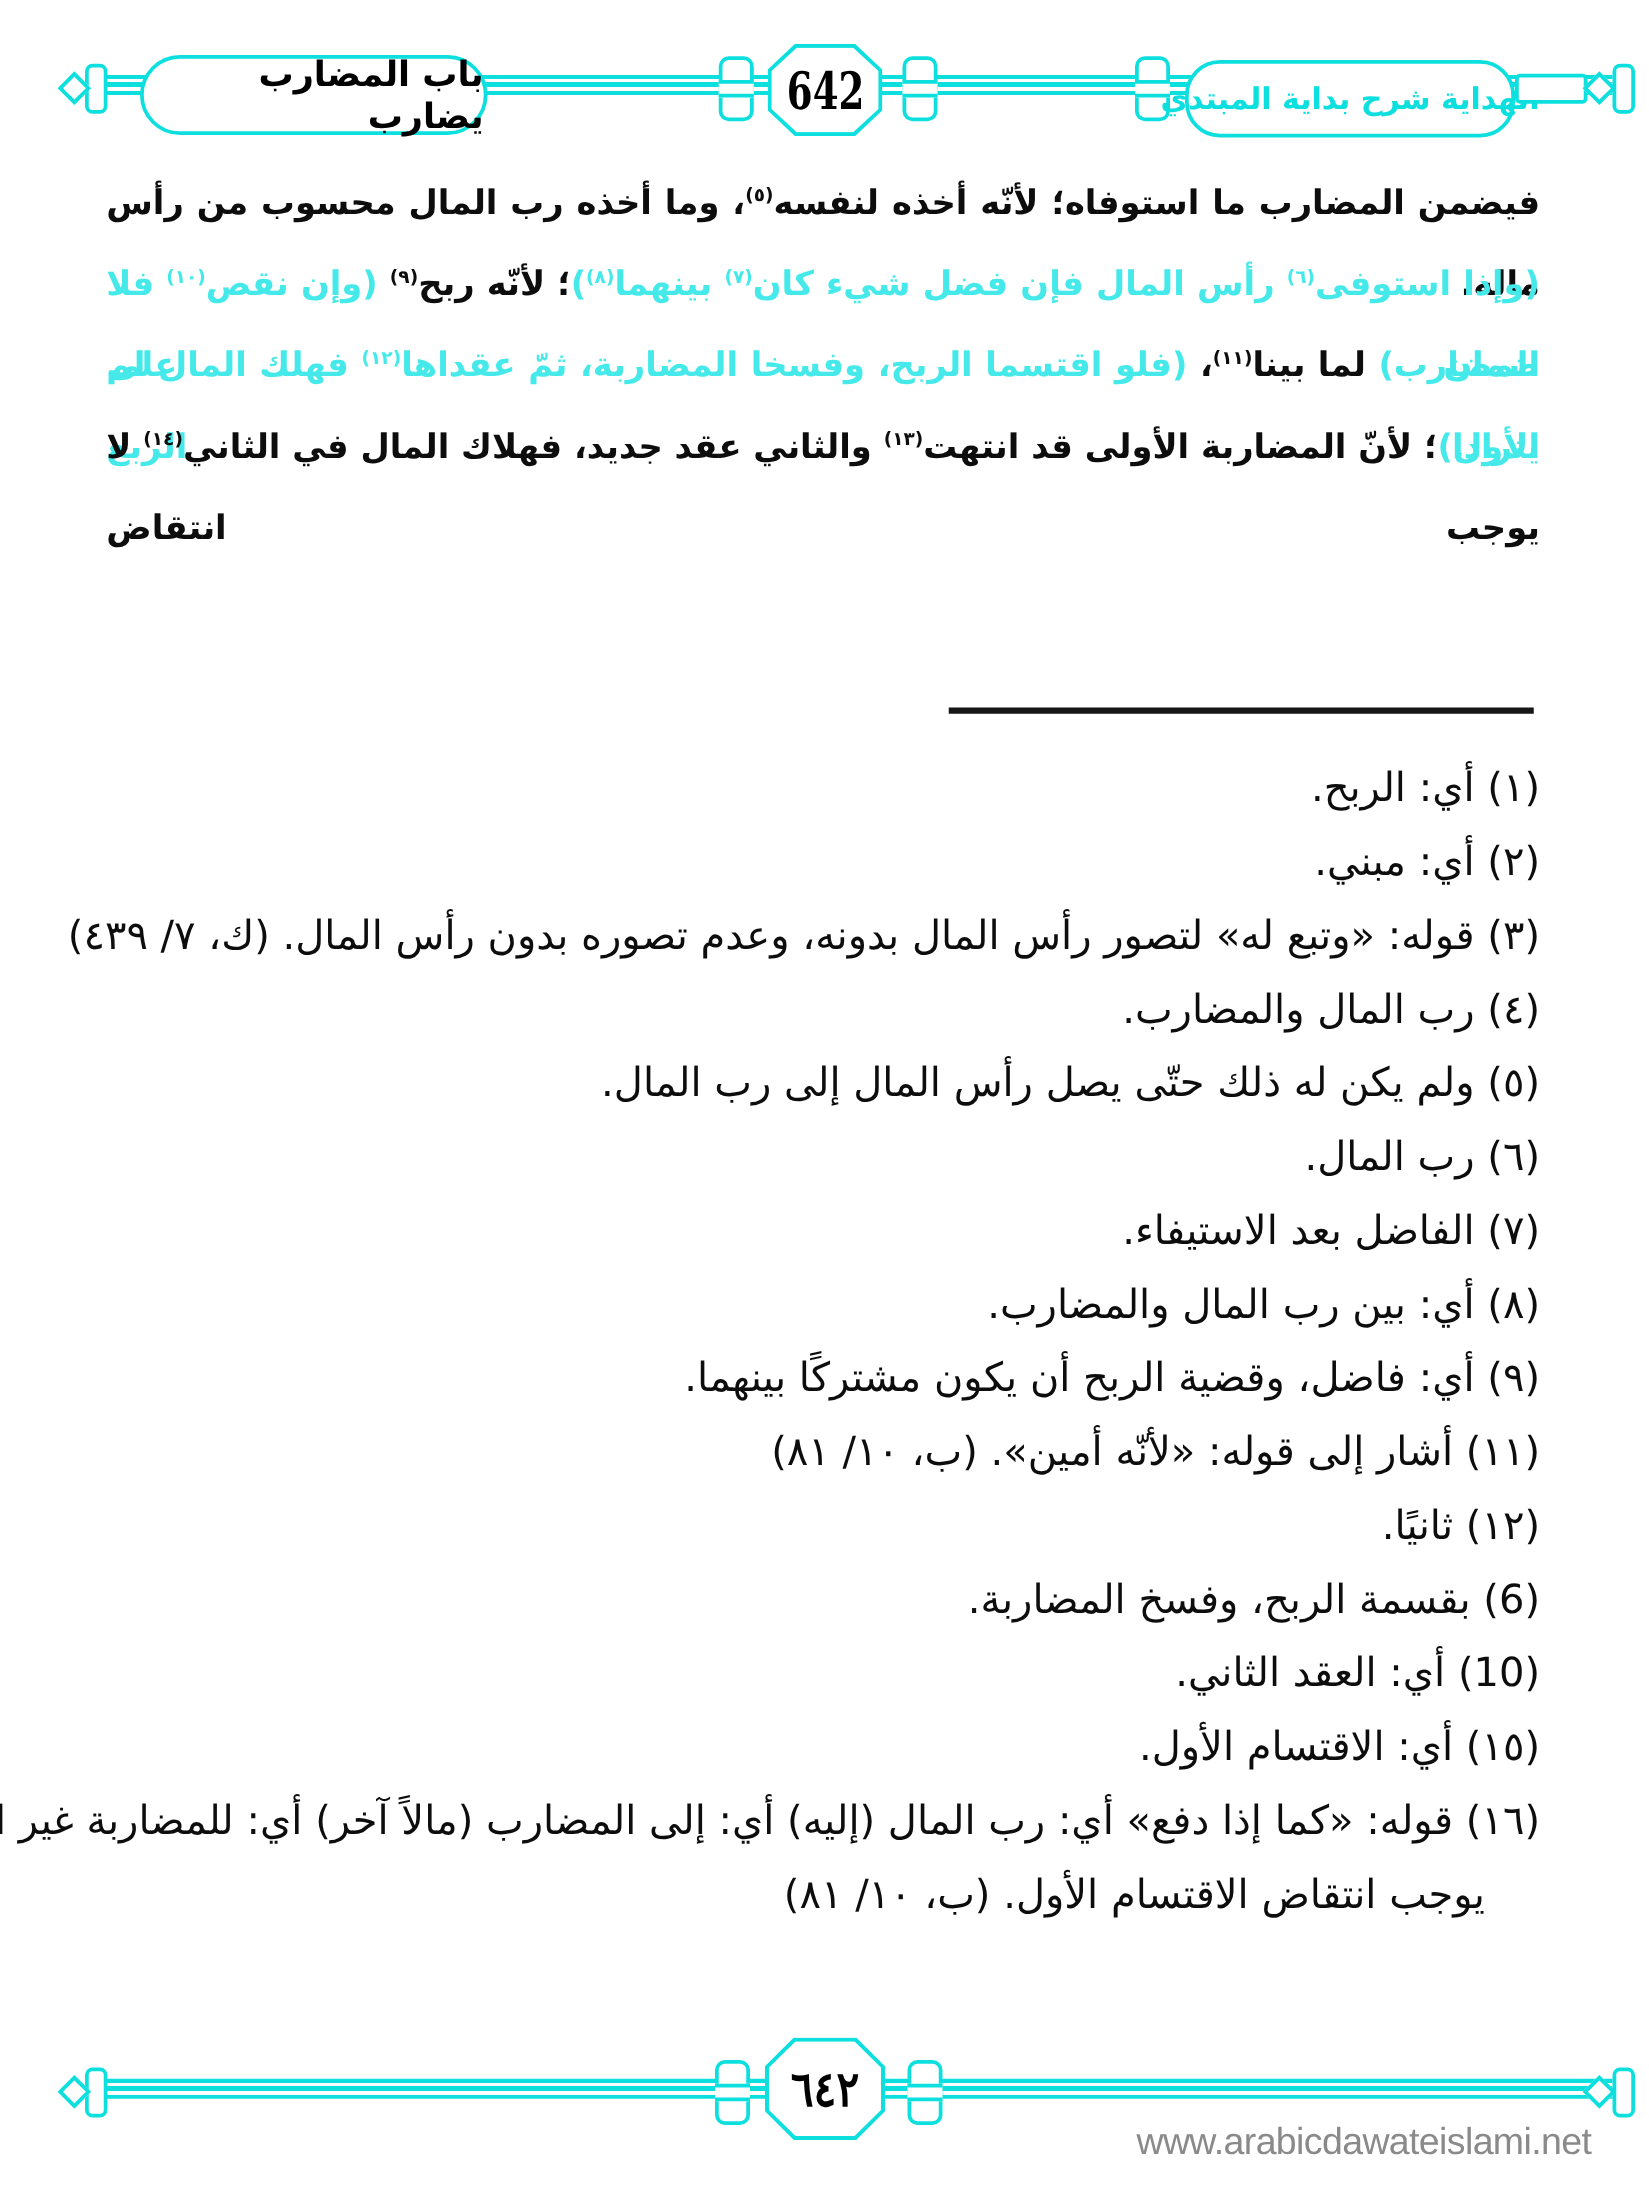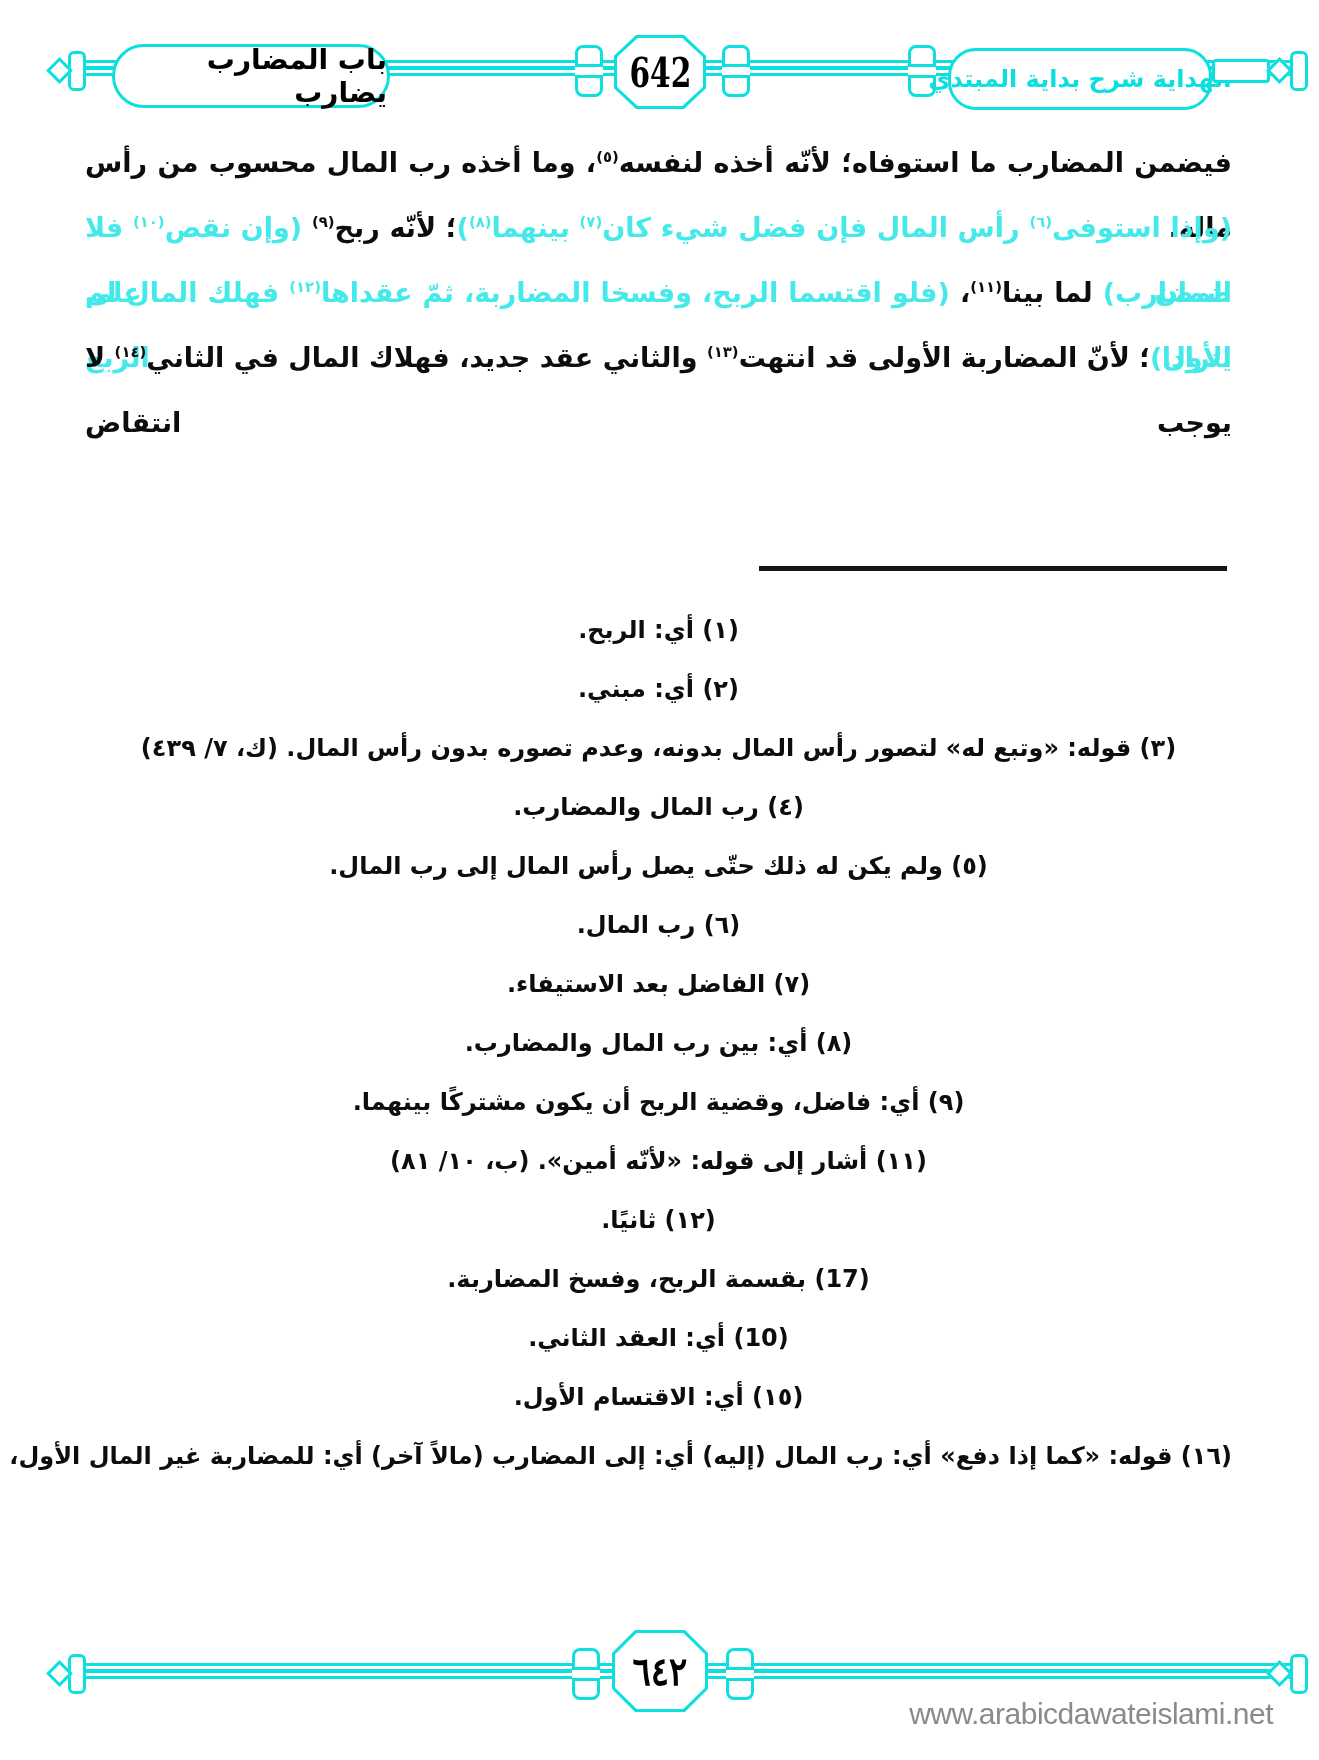--- a/index.html
+++ b/index.html
@@ -42,22 +42,22 @@
          text-align:justify;text-align-last:justify;}
   .bline.end{text-align-last:right;}
   .bline .cy{color:var(--cyt);}
   .bline .bk{color:var(--ink);}
   .bline sup{font-size:.55em;line-height:0;vertical-align:super;font-weight:700;}
 
   .separator{position:absolute;top:566px;right:92px;width:468px;height:5px;background:#161616;}
 
   
   .footnotes{position:absolute;top:601px;right:87px;left:85px;direction:rtl;}
-  .fn{height:59px;line-height:59px;font-size:24px;font-weight:700;color:var(--ink);
-      text-align:center;white-space:nowrap;}
+  .fn{height:59px;line-height:59px;font-size:32px;font-weight:400;color:var(--ink);
+      text-align:right;white-space:nowrap;}
   .fn.cont{padding-left:0;padding-right:44px;}
 
   
   .site-url{position:absolute;top:1697px;right:46px;font-family:"Liberation Sans",sans-serif;
             font-size:30px;color:var(--gray);letter-spacing:-.5px;}
 </style>
 </head>
 <body>
 
 <div class="page">
@@ -103,24 +103,25 @@
       <div class="fn">(٢) أي: مبني.</div>
       <div class="fn">(٣) قوله: «وتبع له» لتصور رأس المال بدونه، وعدم تصوره بدون رأس المال. (ك، ٧/ ٤٣٩)</div>
       <div class="fn">(٤) رب المال والمضارب.</div>
       <div class="fn">(٥) ولم يكن له ذلك حتّى يصل رأس المال إلى رب المال.</div>
       <div class="fn">(٦) رب المال.</div>
       <div class="fn">(٧) الفاضل بعد الاستيفاء.</div>
       <div class="fn">(٨) أي: بين رب المال والمضارب.</div>
       <div class="fn">(٩) أي: فاضل، وقضية الربح أن يكون مشتركًا بينهما.</div>
       <div class="fn">(١١) أشار إلى قوله: «لأنّه أمين». (ب، ١٠/ ٨١)</div>
       <div class="fn">(١٢) ثانيًا.</div>
-      <div class="fn">(17) بقسمة الربح، وفسخ المضاربة.</div>
+      <div class="fn">(6) بقسمة الربح، وفسخ المضاربة.</div>
       <div class="fn">(10) أي: العقد الثاني.</div>
       <div class="fn">(١٥) أي: الاقتسام الأول.</div>
       <div class="fn">(١٦) قوله: «كما إذا دفع» أي: رب المال (إليه) أي: إلى المضارب (مالاً آخر) أي: للمضاربة غير المال الأول، فإنّه لا</div>
+      <div class="fn cont">يوجب انتقاض الاقتسام الأول. (ب، ١٠/ ٨١)</div>
     </div>
 
   <div class="band bottom">
     <div class="rail" style="top:35px"></div>
 
     <div class="endbar" style="left:68px;top:26px"></div>
     <div class="finial" style="left:50px;top:36px"></div>
 
     <div class="clamp" style="left:572px;top:20px"></div>
     <div class="oct" style="left:612px;top:2px;width:96px;height:82px">

